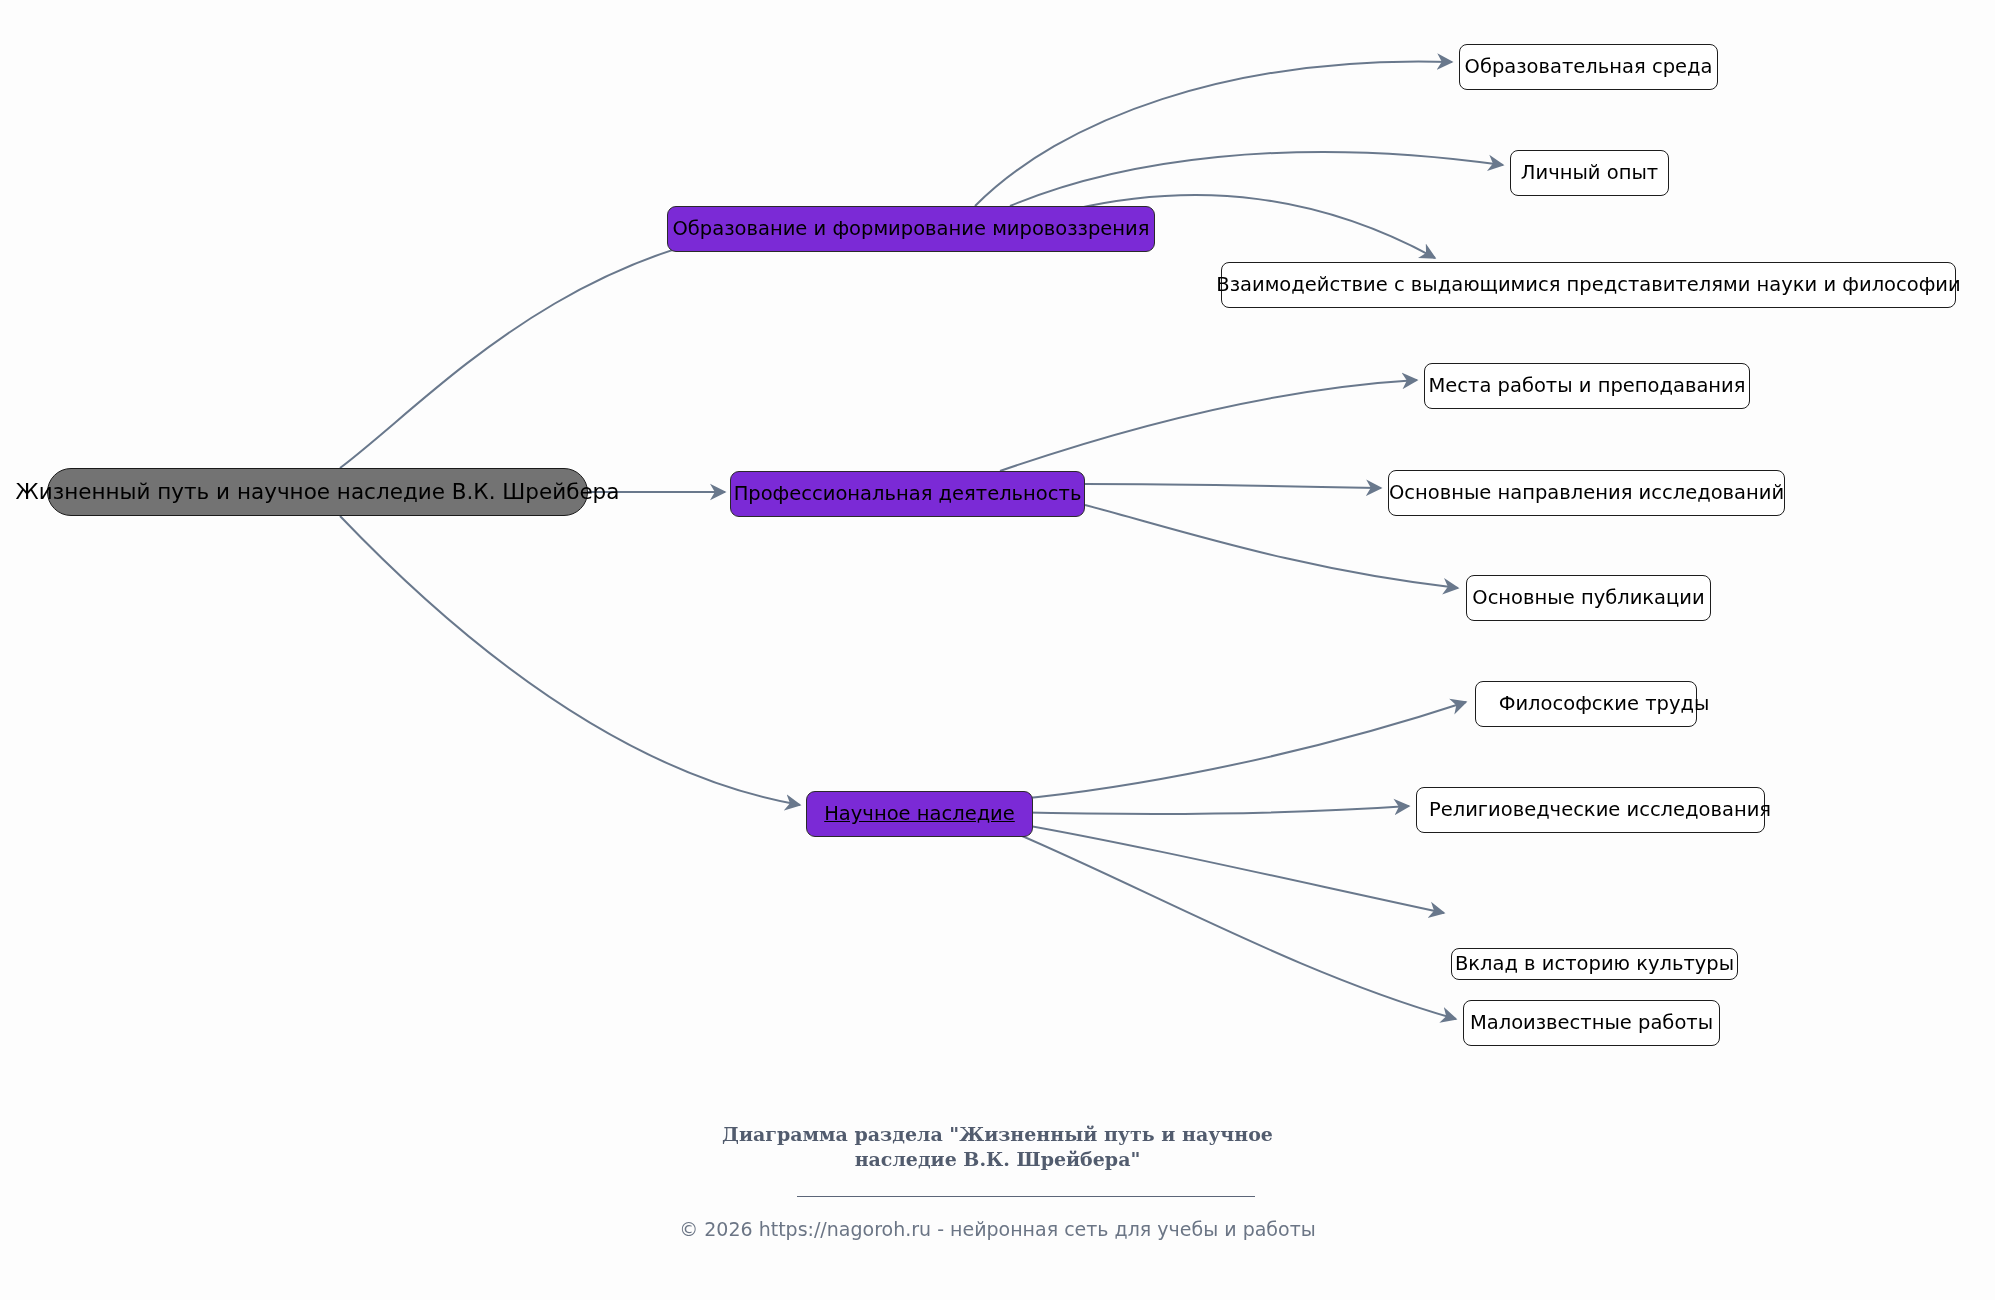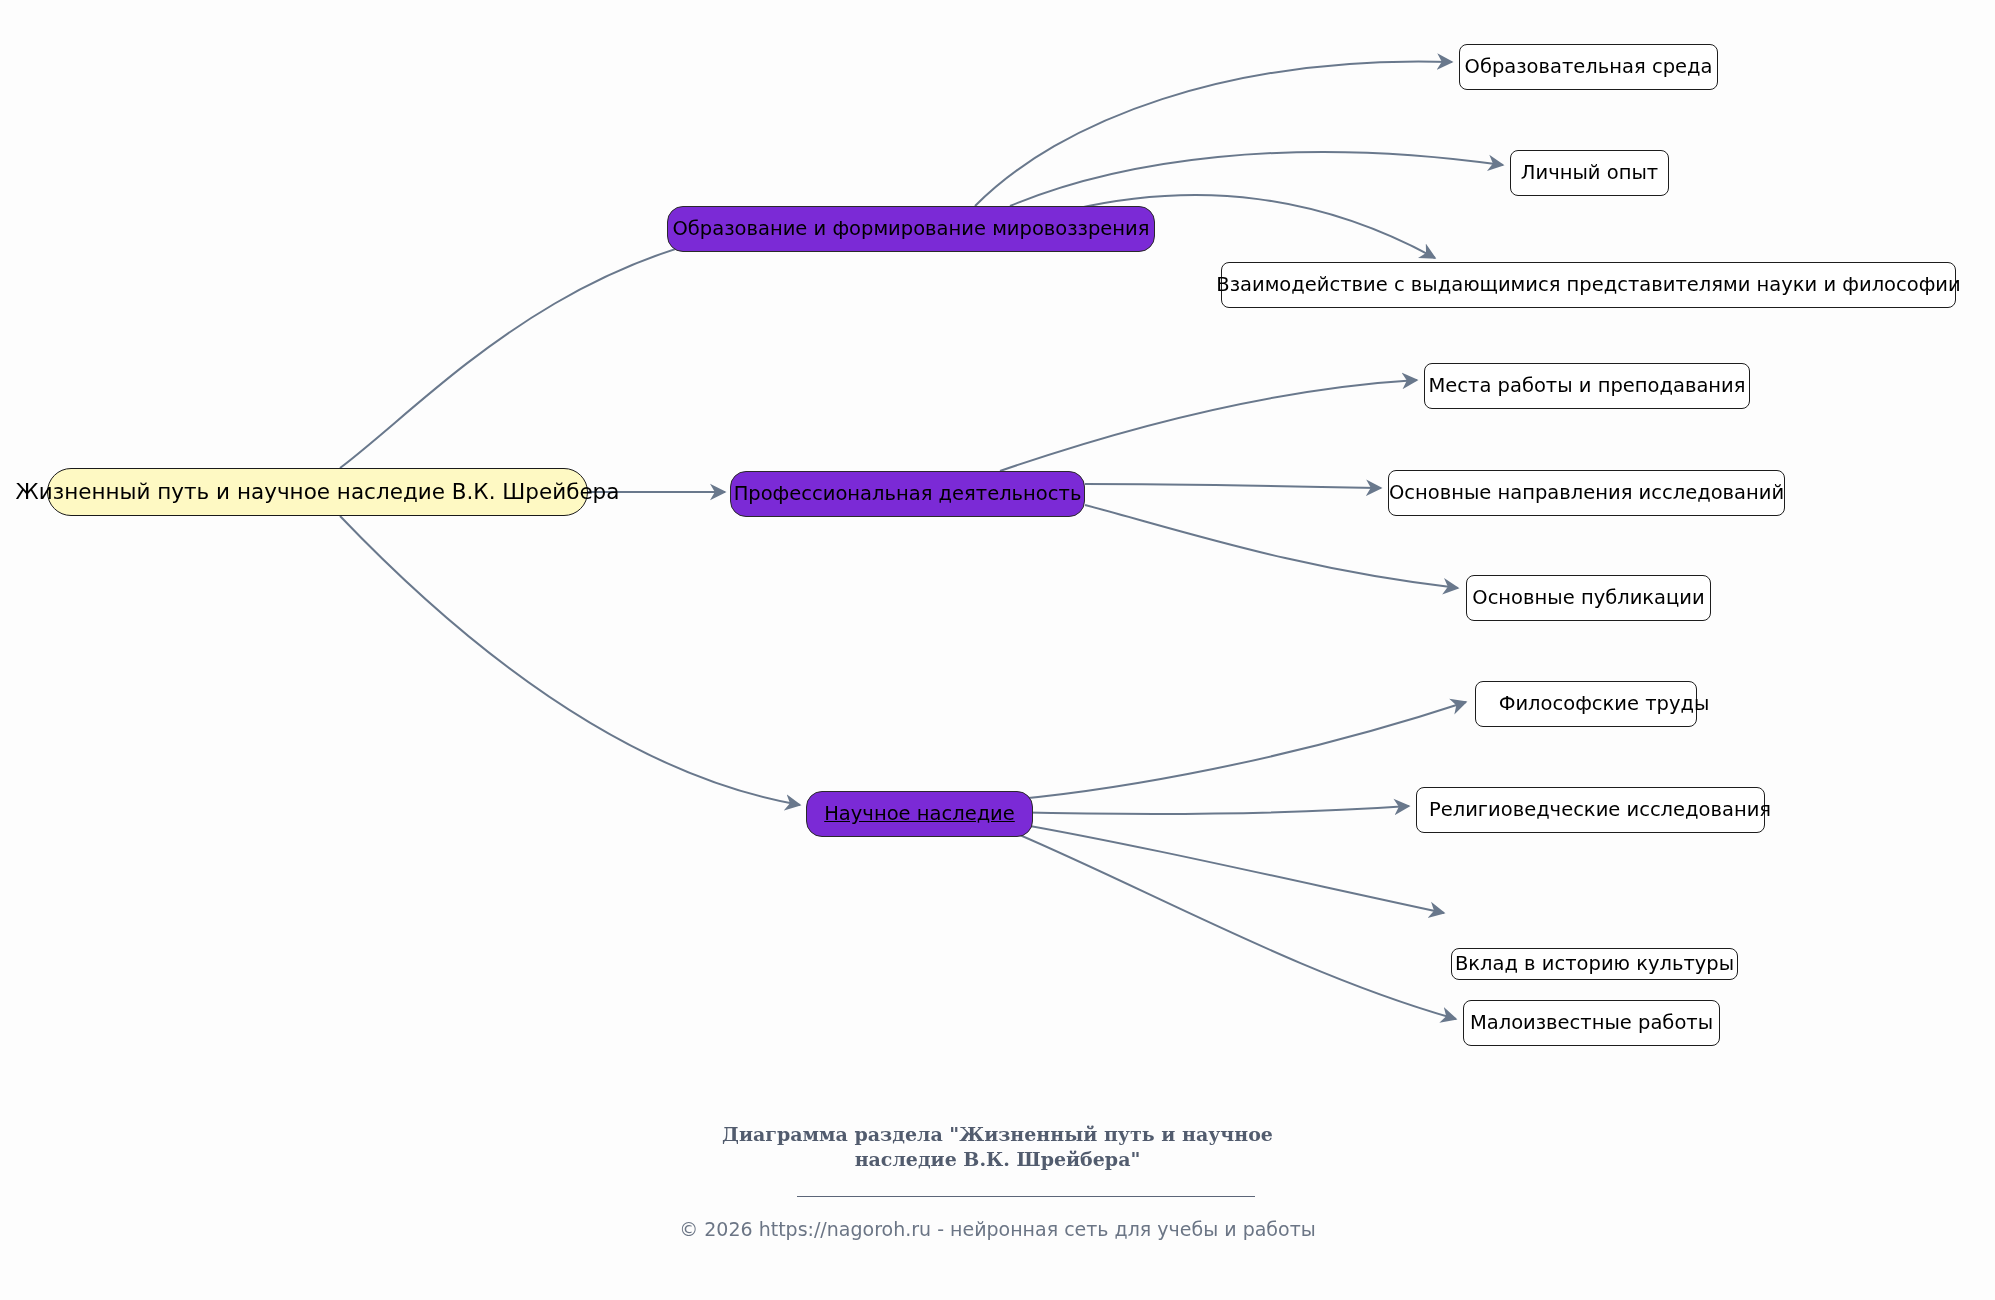--- a/index.html
+++ b/index.html
@@ -28,33 +28,33 @@
     position: absolute;
     box-sizing: border-box;
     display: flex;
     align-items: center;
     justify-content: center;
     border-radius: 14px;
     white-space: nowrap;
     line-height: 1;
   }
   .node-root {
-    background: #fef9c3;
+    background: #737373;
     border: 1.6px solid #1a1a1a;
     color: #000000;
     font-size: 21.5px;
     border-radius: 24px;
     text-align: right;
   }
   .node-branch {
     background: #7b2ad6;
     border: 1.6px solid #2a2a2a;
     color: #000000;
     font-size: 19.5px;
-    border-radius: 16px;
+    border-radius: 9px;
   }
   .node-leaf {
     background: #ffffff;
     border: 1.6px solid #1d1d1d;
     color: #000000;
     font-size: 19.5px;
     border-radius: 8px;
   }
   .node-label {
     display: block;

